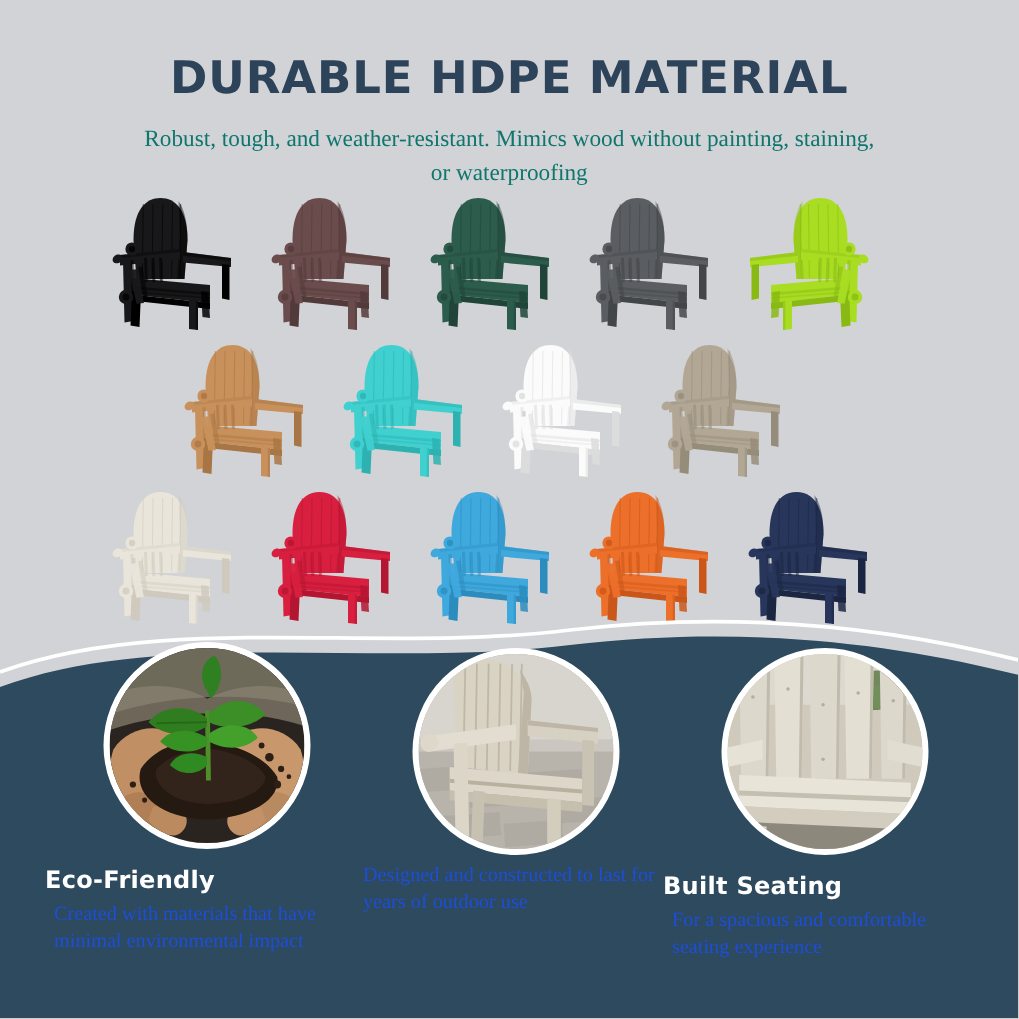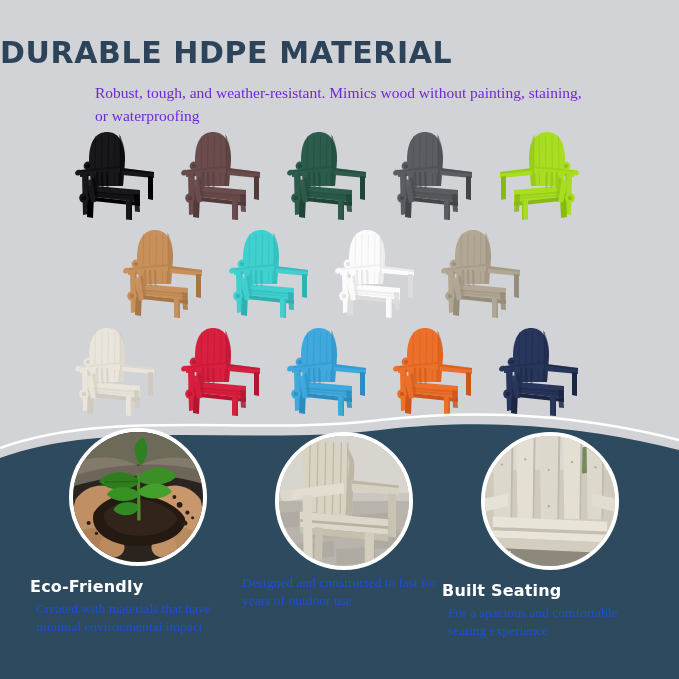--- a/index.html
+++ b/index.html
@@ -12,21 +12,21 @@
   }
   #stage {
     position: relative;
     width: 679px;
     height: 679px;
     background: #d2d3d6;
     overflow: hidden;
   }
 
   
-  #header { position: absolute; left: 0; top: 0; width: 679px; }
+  #header { position: absolute; left: 0; top: 0; width: 679px; text-align: center; }
   #page-title {
     font-family: "DejaVu Sans", sans-serif;
     font-weight: bold;
     font-size: 30px;
     letter-spacing: 0.6px;
     color: #2d4359;
     margin-top: 38px;
     line-height: 1;
   }
   #page-subtitle {
@@ -81,21 +81,21 @@
     padding: 0 6px;
   }
 </style>
 </head>
 <body>
 
 <div id="stage" style="background: rgb(210, 211, 214);">
 
   <div id="header">
     <div id="page-title" style="color: rgb(45, 67, 89);">DURABLE HDPE MATERIAL</div>
-    <div id="page-subtitle" style="color: #6d28d9;">Robust, tough, and weather-resistant. Mimics wood without painting, staining, or waterproofing</div>
+    <div id="page-subtitle" style="color: #0f766e;">Robust, tough, and weather-resistant. Mimics wood without painting, staining, or waterproofing</div>
   </div>
 
   <div id="chair-grid">
       <div class="chair-cell" title="Black" style="left: 62px; top: 0px;">
         <svg viewBox="0 0 106 96" class="chair-svg">
           <path d="M27,32 C27,12 35,4 45,4 C55,4 63,12 63,32 L61,58 L29,58 Z" fill="#18181a"></path>
           <path d="M33.5,8 L32.9,57" stroke="#000000" stroke-width="0.7" fill="none" opacity="0.55"></path>
           <path d="M40,8 L39.4,57" stroke="#000000" stroke-width="0.7" fill="none" opacity="0.55"></path>
           <path d="M46.5,8 L45.9,57" stroke="#000000" stroke-width="0.7" fill="none" opacity="0.55"></path>
           <path d="M53,8 L52.4,57" stroke="#000000" stroke-width="0.7" fill="none" opacity="0.55"></path>

